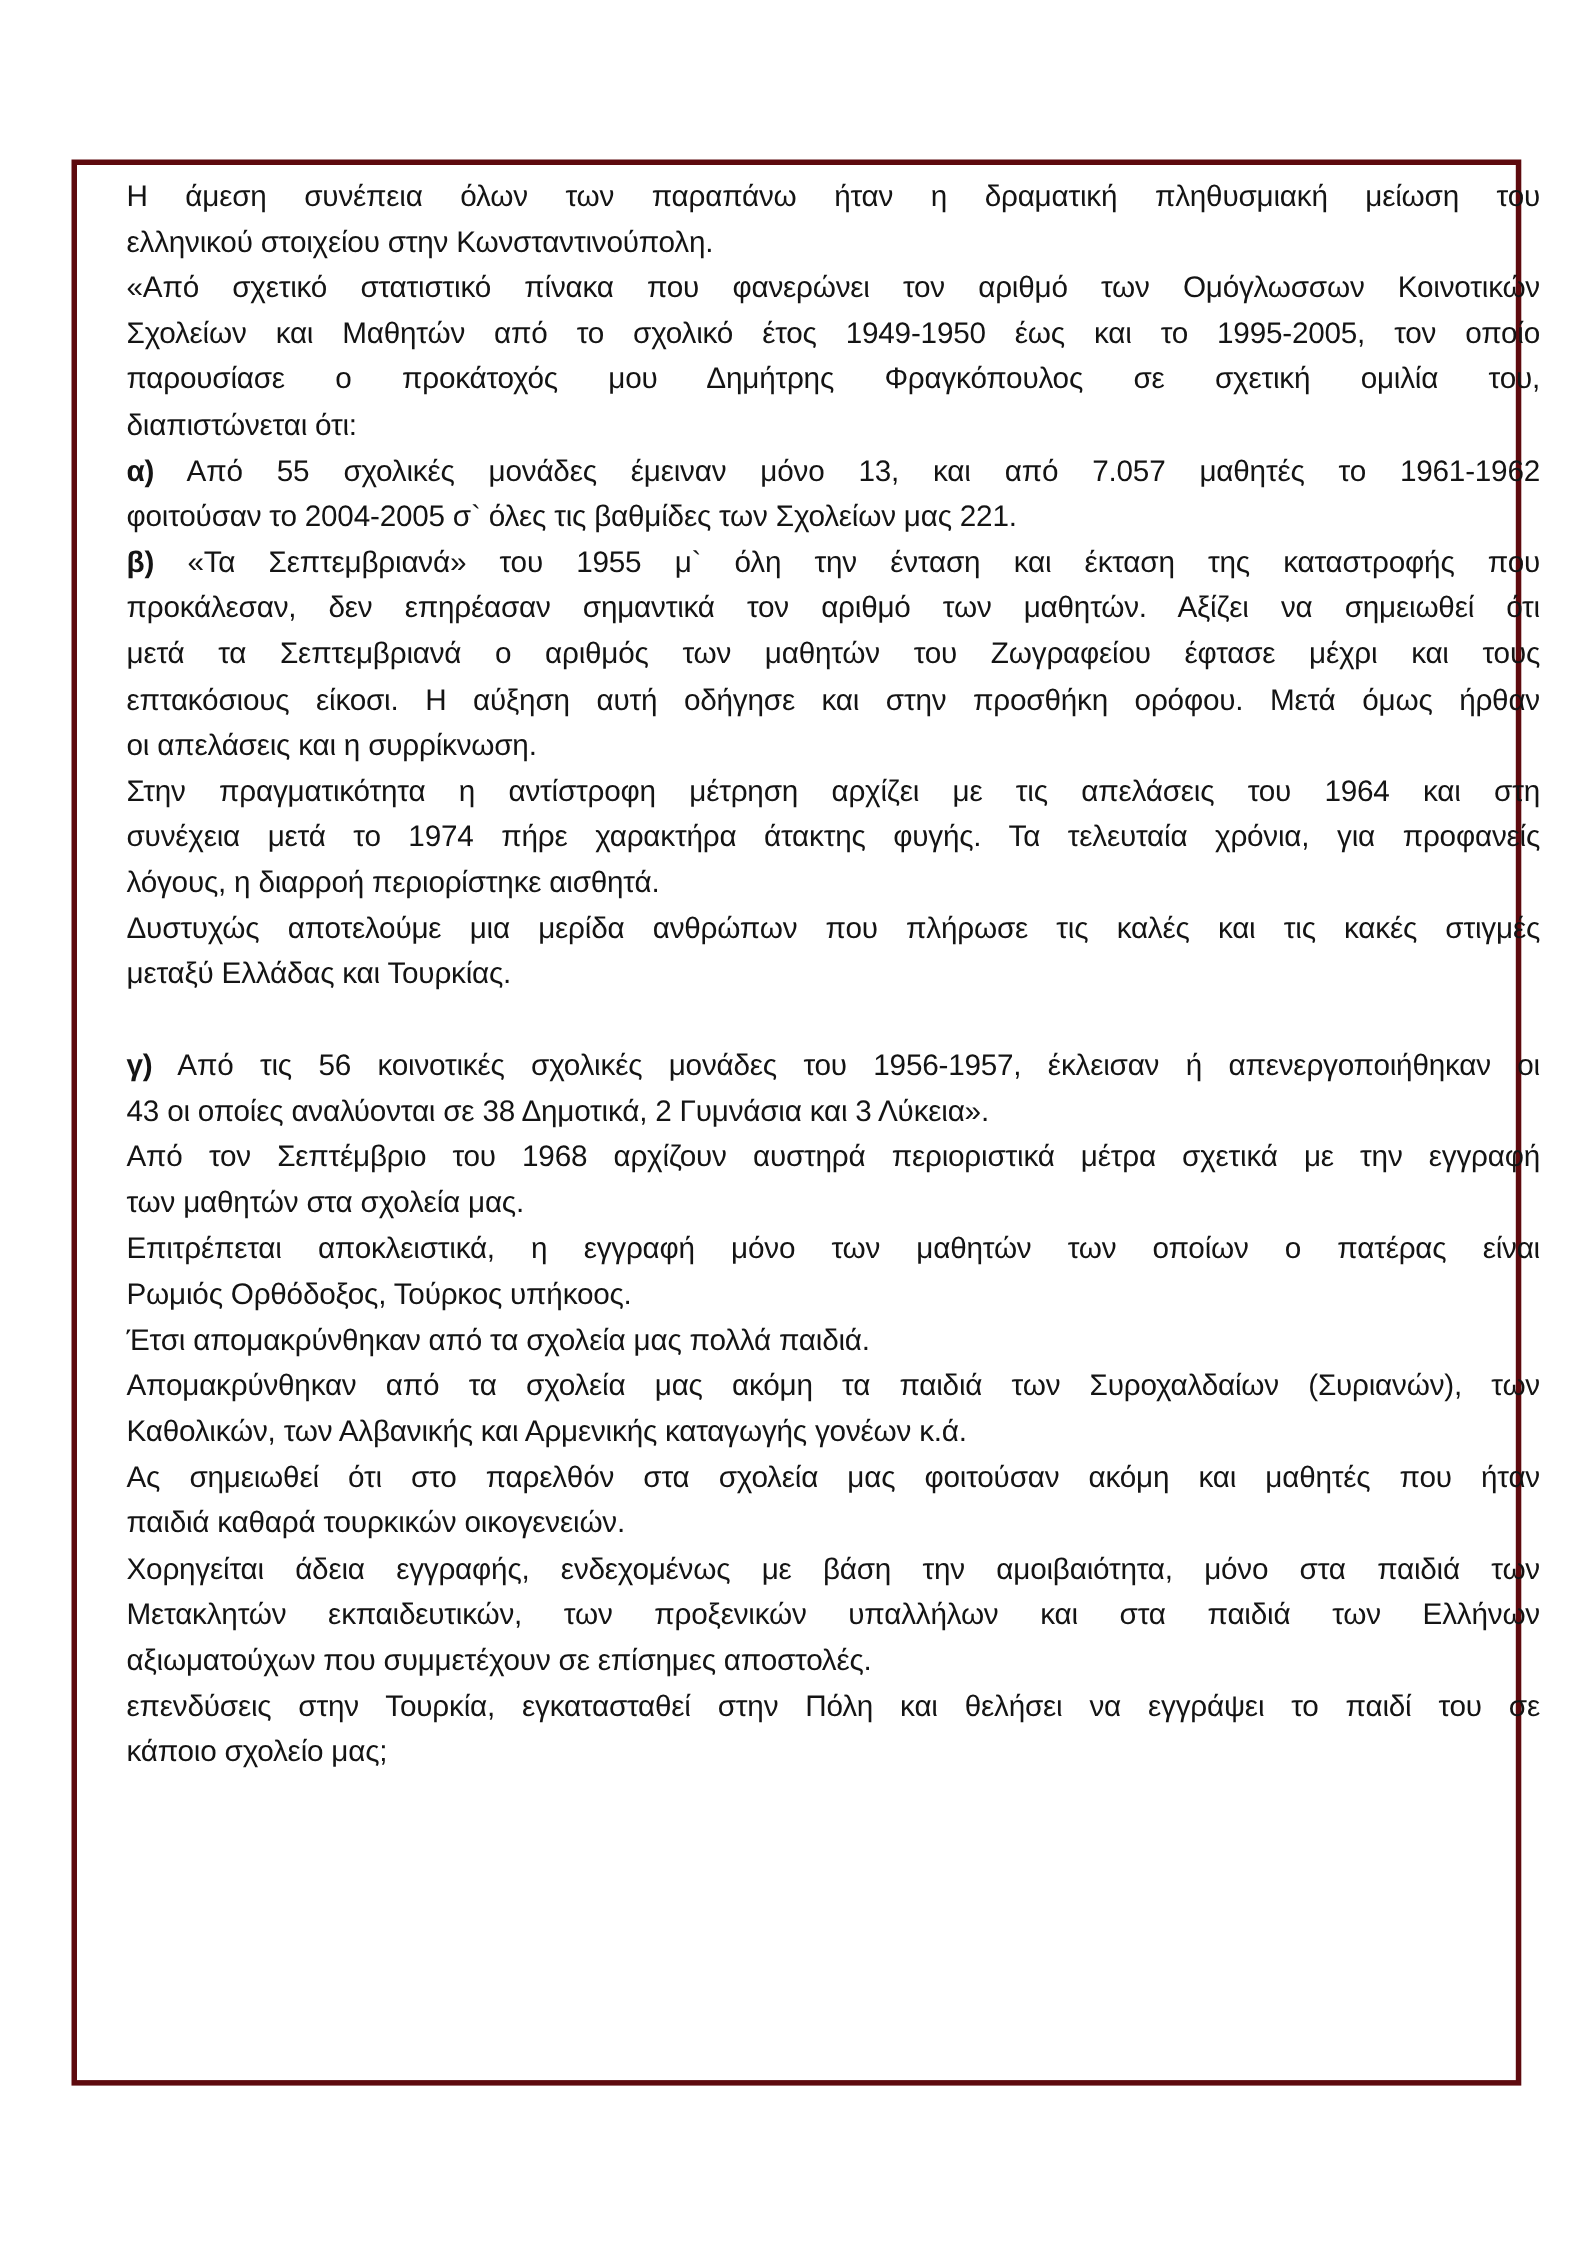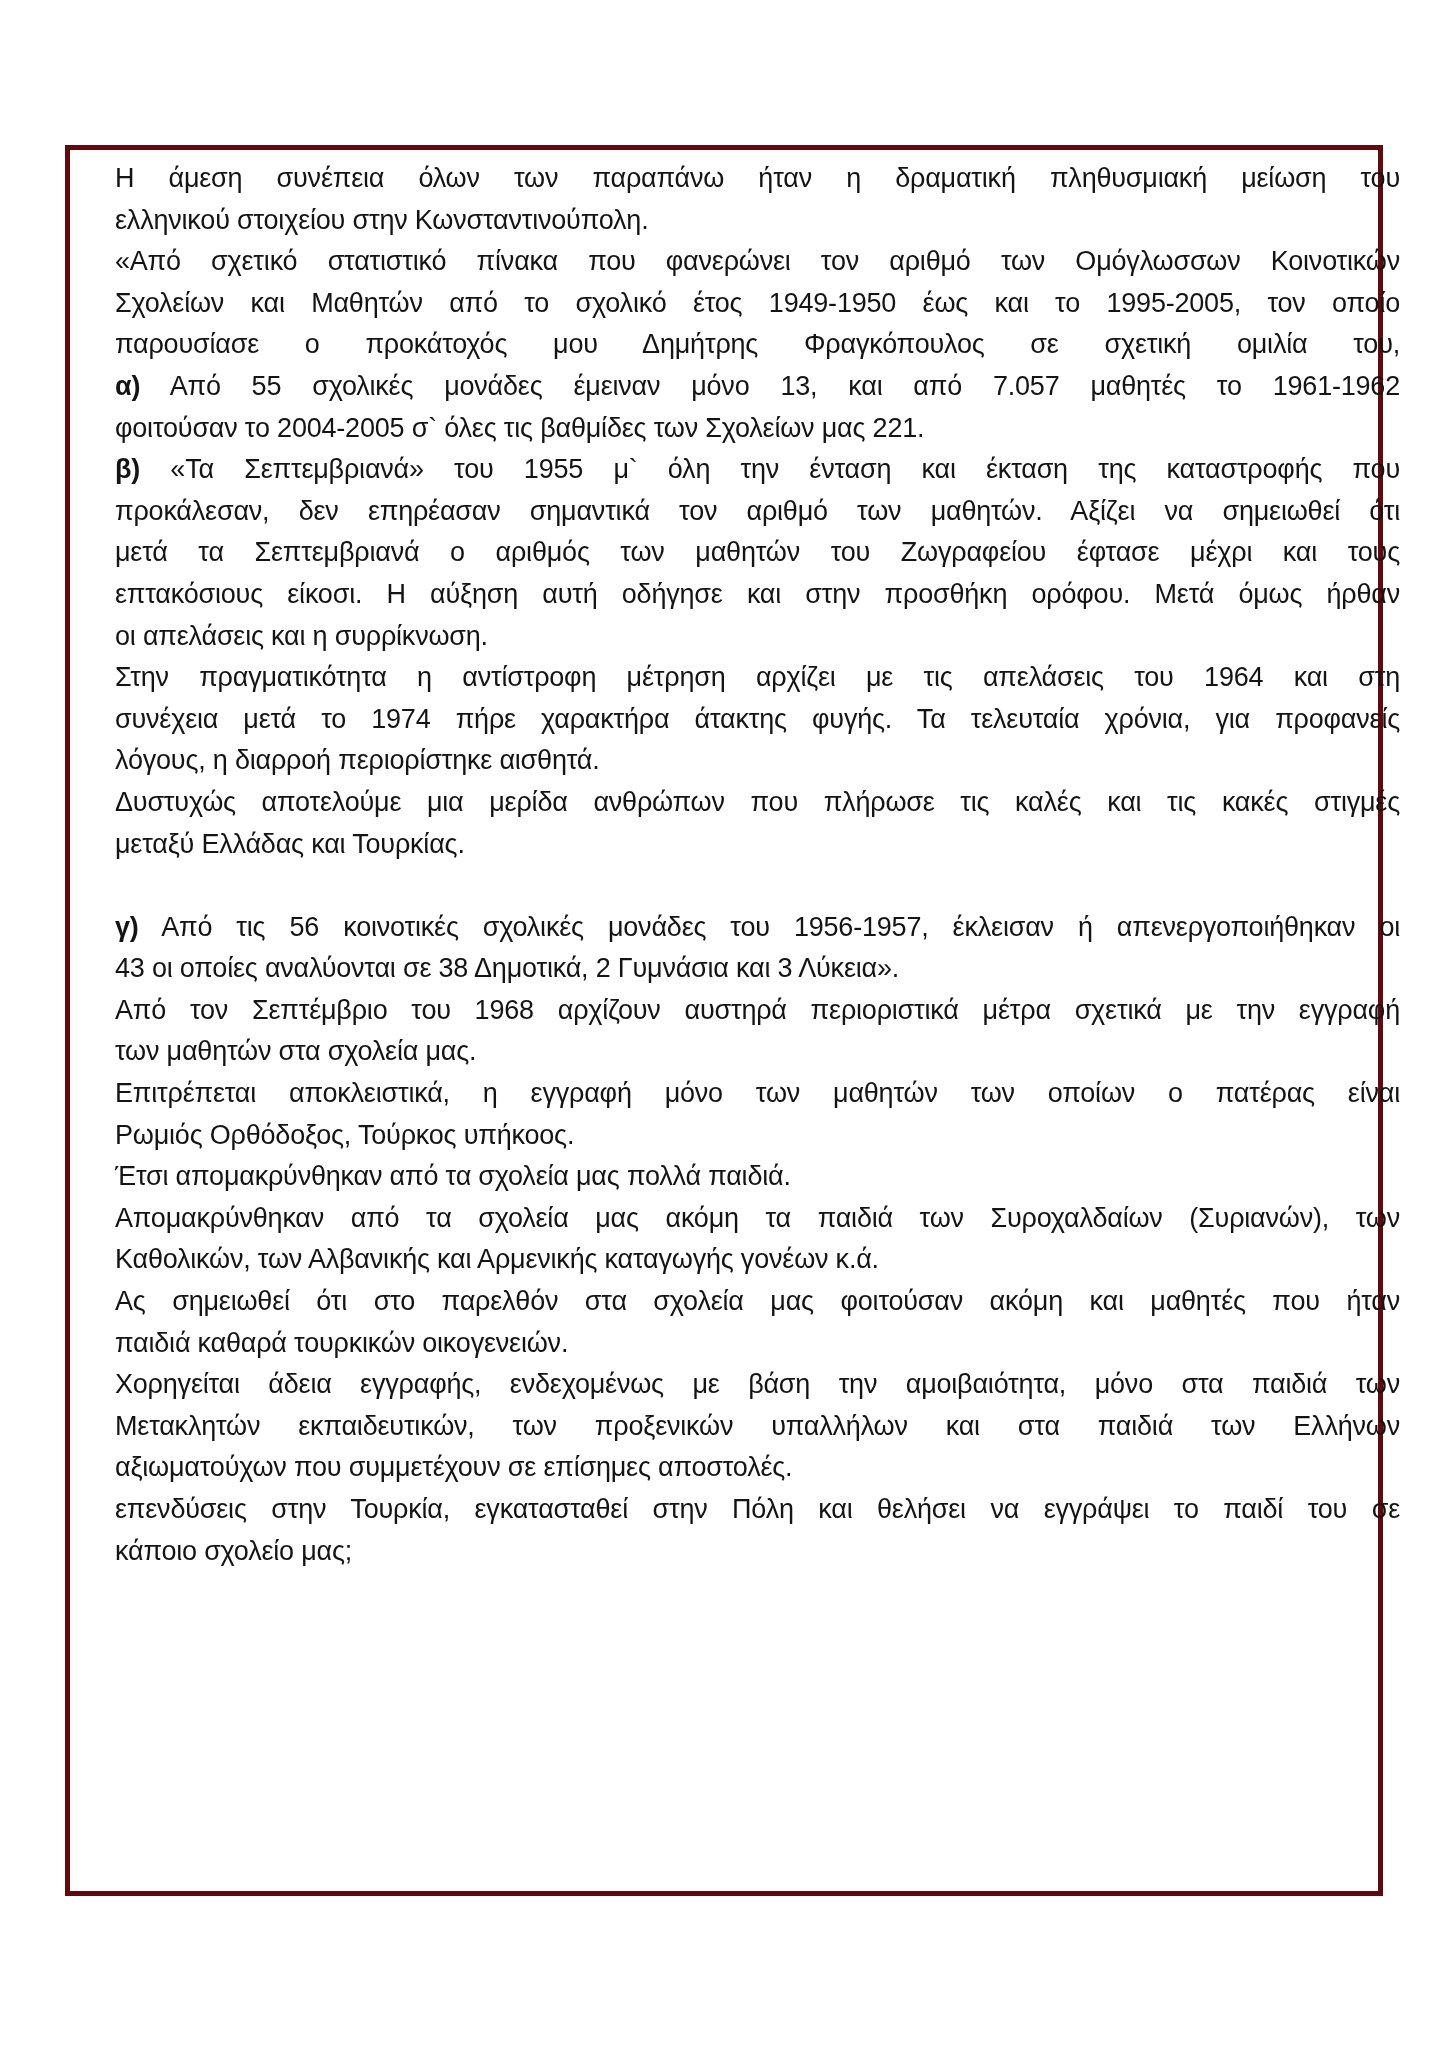--- a/index.html
+++ b/index.html
@@ -62,20 +62,21 @@
 
 <div class="text-body" id="text-body">
     <div class="paragraph">
       <div class="line" style="white-space: nowrap;"><span>Η άμεση συνέπεια όλων των παραπάνω ήταν η δραματική πληθυσμιακή μείωση  του</span></div>
       <div class="line last" style="white-space: nowrap;"><span>ελληνικού στοιχείου στην Κωνσταντινούπολη.</span></div>
     </div>
     <div class="paragraph">
       <div class="line" style="white-space: nowrap;"><span>«Από σχετικό στατιστικό πίνακα που φανερώνει τον αριθμό των Ομόγλωσσων Κοινοτικών</span></div>
       <div class="line" style="white-space: nowrap;"><span>Σχολείων και Μαθητών από το σχολικό έτος 1949-1950 έως και το 1995-2005, τον οποίο</span></div>
       <div class="line" style="white-space: nowrap;"><span>παρουσίασε ο προκάτοχός μου Δημήτρης Φραγκόπουλος σε σχετική ομιλία του,</span></div>
+      <div class="line last" style="white-space: nowrap;"><span>διαπιστώνεται ότι:</span></div>
     </div>
     <div class="paragraph">
       <div class="line" style="white-space: nowrap;"><span class="label">α)</span> <span>Από 55 σχολικές μονάδες έμειναν μόνο 13, και από 7.057 μαθητές το 1961-1962</span></div>
       <div class="line last" style="white-space: nowrap;"><span>φοιτούσαν το 2004-2005 σ` όλες τις βαθμίδες των Σχολείων μας 221.</span></div>
     </div>
     <div class="paragraph">
       <div class="line" style="white-space: nowrap;"><span class="label">β)</span> <span>«Τα Σεπτεμβριανά» του 1955 μ` όλη την ένταση και έκταση της καταστροφής που</span></div>
       <div class="line" style="white-space: nowrap;"><span>προκάλεσαν, δεν επηρέασαν σημαντικά τον αριθμό των μαθητών. Αξίζει να σημειωθεί ότι</span></div>
       <div class="line" style="white-space: nowrap;"><span>μετά τα Σεπτεμβριανά ο αριθμός των μαθητών του Ζωγραφείου έφτασε μέχρι και τους</span></div>
       <div class="line" style="white-space: nowrap;"><span>επτακόσιους είκοσι. Η αύξηση αυτή οδήγησε και στην προσθήκη ορόφου. Μετά όμως ήρθαν</span></div>

